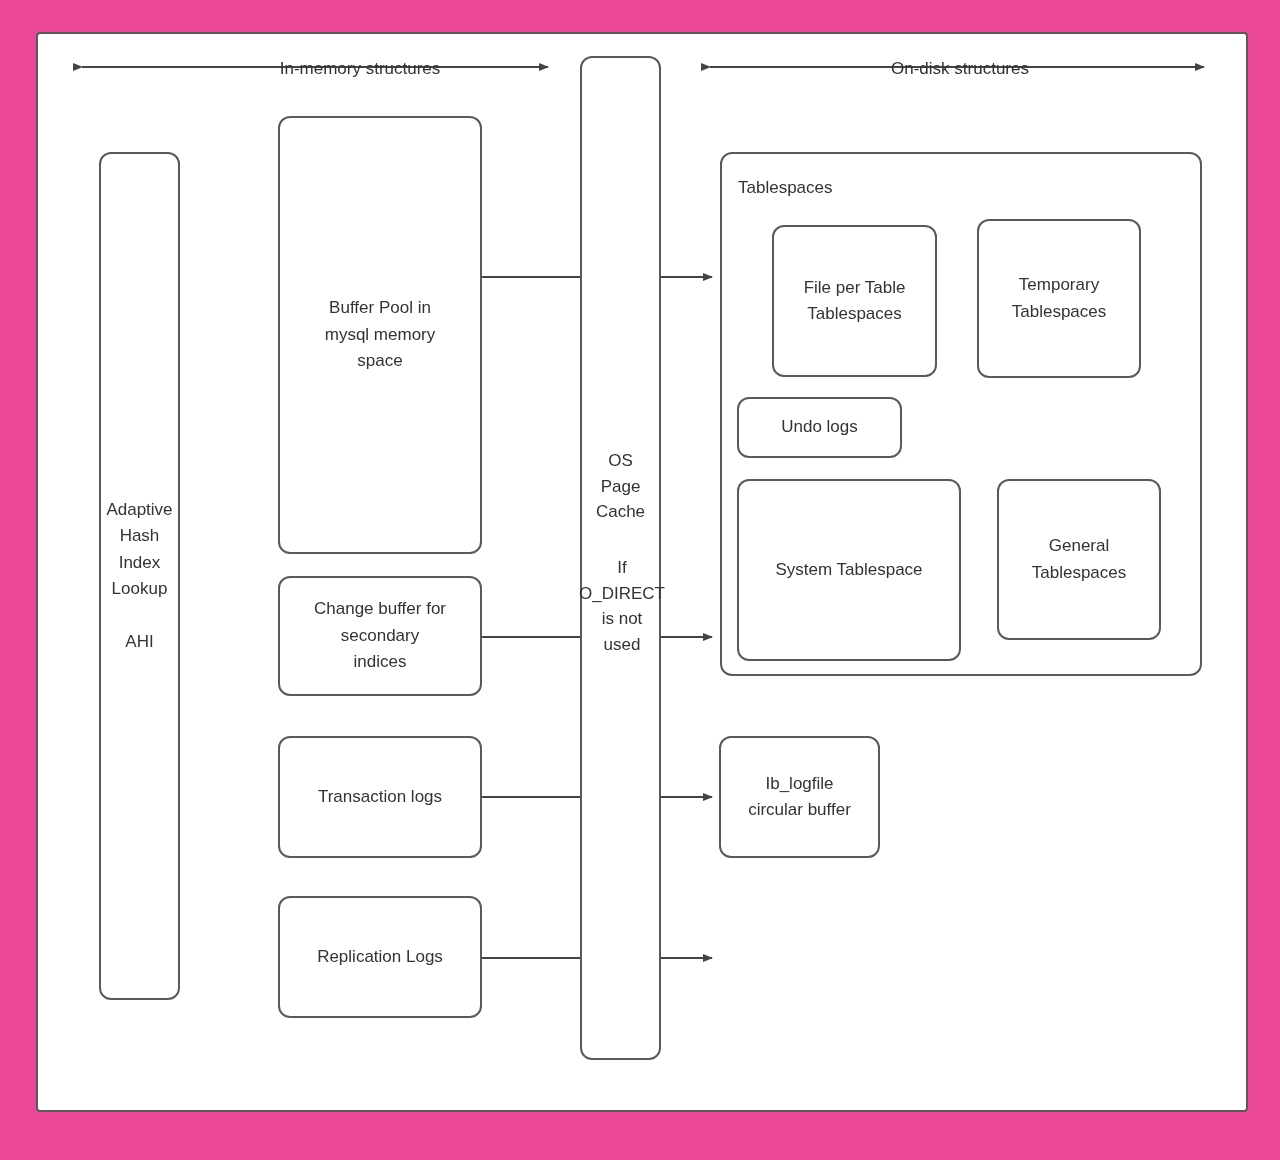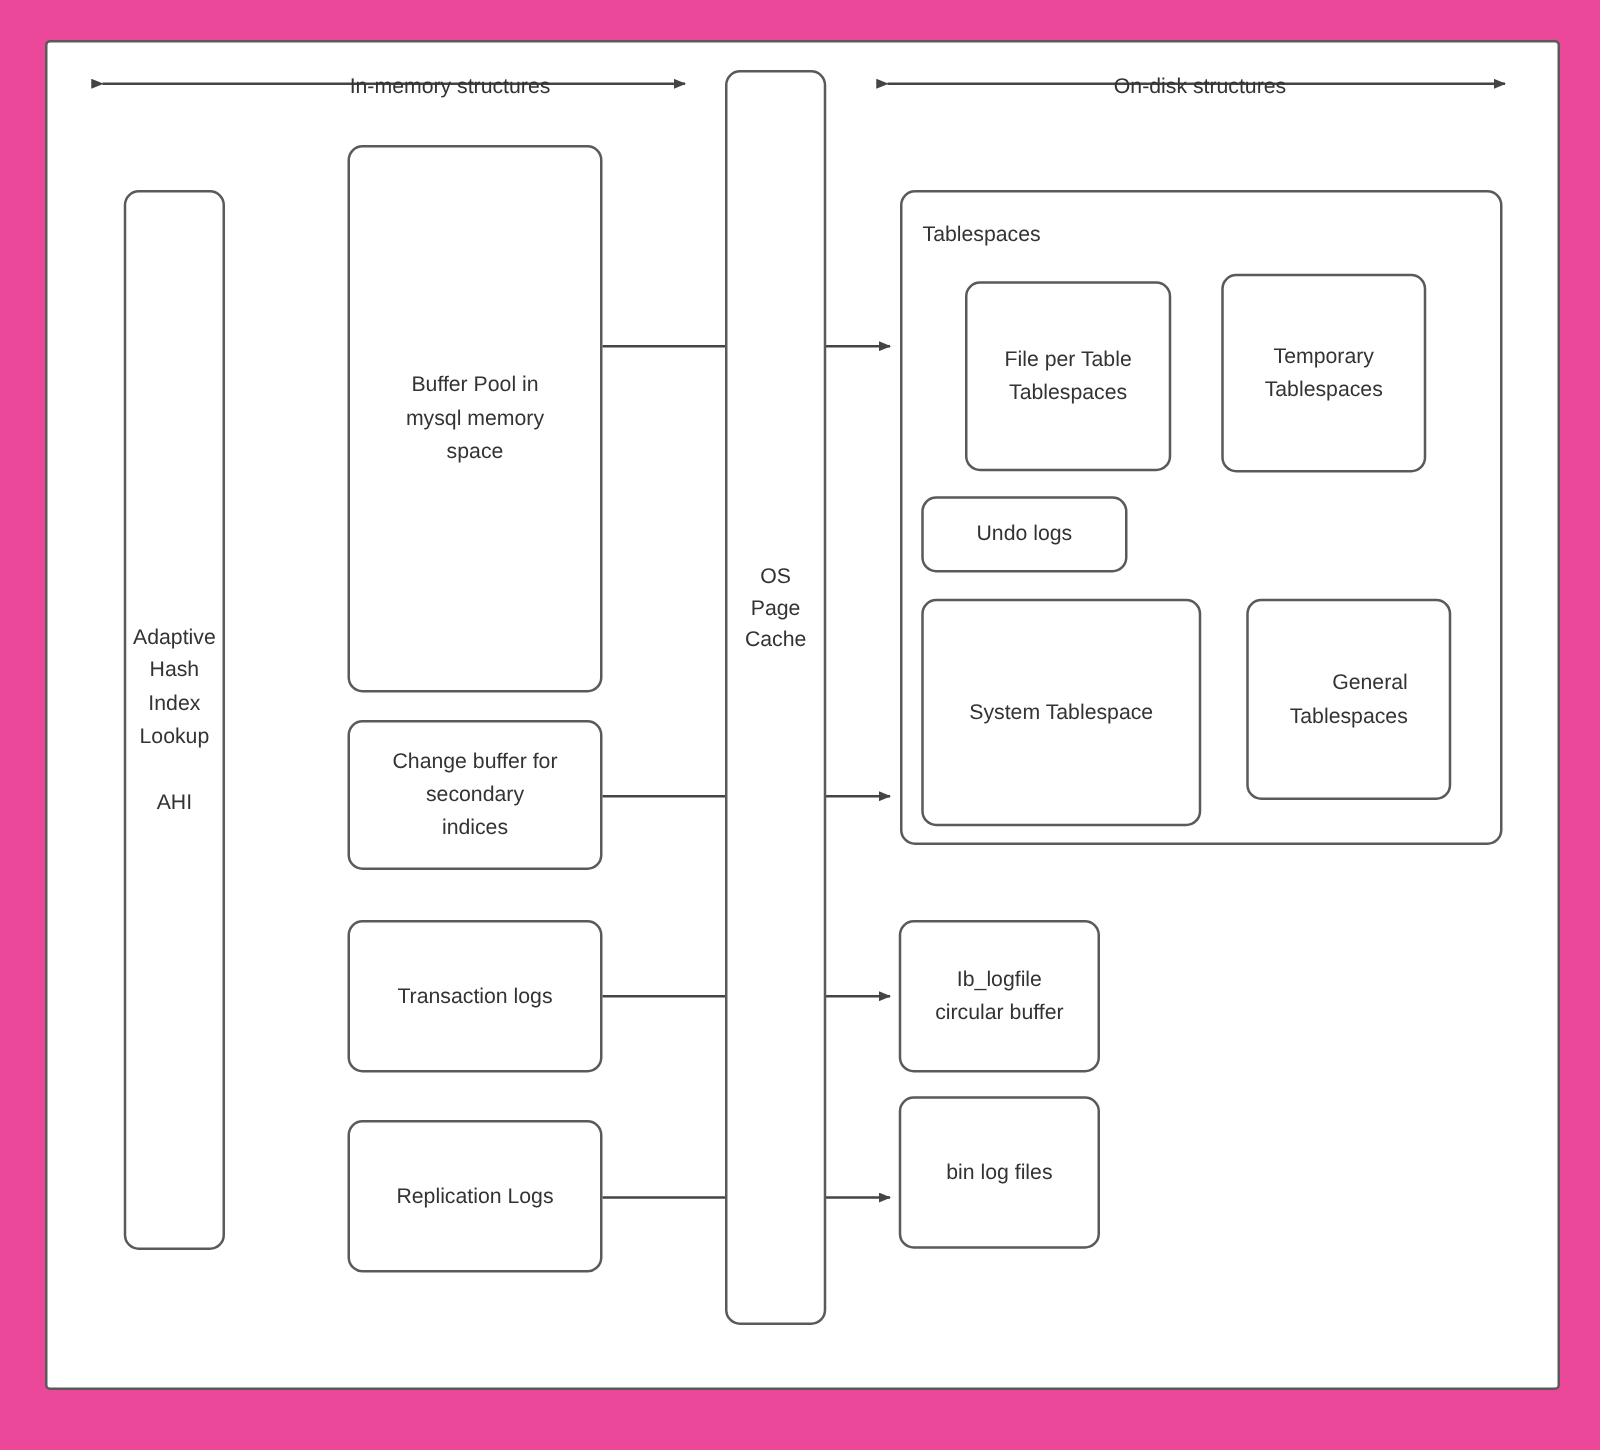--- a/index.html
+++ b/index.html
@@ -105,35 +105,38 @@
 space</div>
 
   <div class="box rounded" style="left:278px; top:736px; width:204px; height:122px;">Transaction logs</div>
 
   <div class="box rounded" style="left:278px; top:896px; width:204px; height:122px;">Replication Logs</div>
 
   <div class="box rounded" style="left:580px; top:56px; width:81px; height:1004px;"></div>
   <div class="plain-label" style="left:580px; top:448px; width:81px;">OS
 Page
 Cache</div>
+  <div class="plain-label" style="left:572px; top:555px; width:100px;">If
+O_DIRECT
+is not
+used</div>
 
   <div class="box rounded label-tl" style="left:720px; top:152px; width:482px; height:524px;"></div>
   <div class="plain-label" style="left:738px; top:175px; width:220px; text-align:left;">Tablespaces</div>
 
   <div class="box rounded" style="left:772px; top:225px; width:165px; height:152px;">File per Table
 Tablespaces</div>
 
   <div class="box rounded" style="left:977px; top:219px; width:164px; height:159px;">Temporary
 Tablespaces</div>
 
   <div class="box rounded" style="left:737px; top:397px; width:165px; height:61px;">Undo logs</div>
 
   <div class="box rounded" style="left:737px; top:479px; width:224px; height:182px;">System Tablespace</div>
 
-  <div class="box rounded" style="left:997px; top:479px; width:164px; height:161px;text-align:right;">General
+  <div class="box rounded" style="left:997px; top:479px; width:164px; height:161px;">General
 Tablespaces</div>
 
   <div class="box rounded" style="left:719px; top:736px; width:161px; height:122px;">Ib_logfile
 circular buffer</div>
 
-  <div class="box rounded" style="left:719px; top:877px; width:161px; height:122px;">bin log files</div>
 
 </div>
 
 </body></html>

